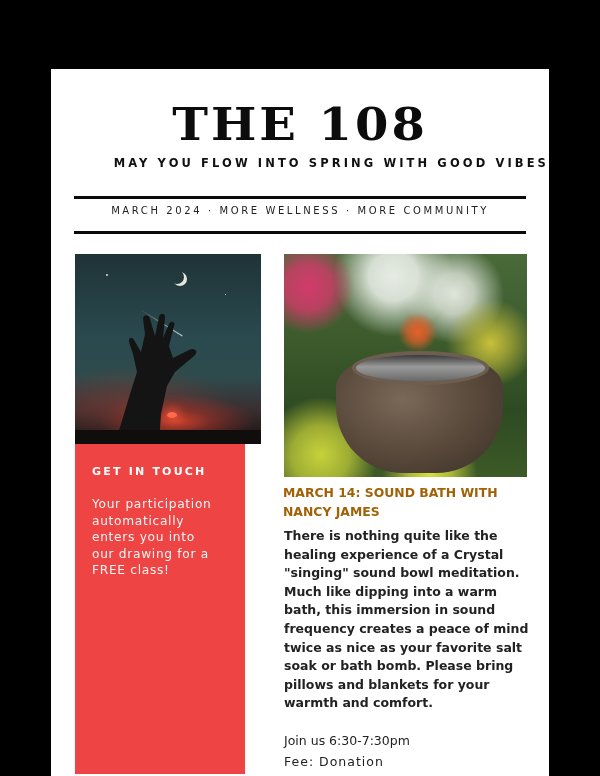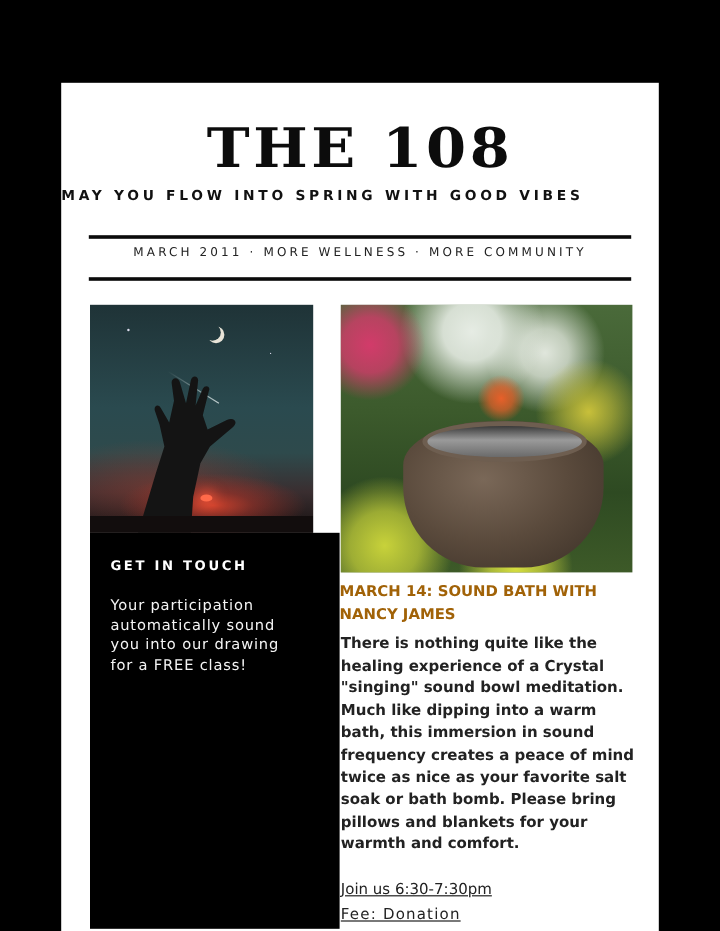--- a/index.html
+++ b/index.html
@@ -11,21 +11,21 @@
     background: #fff;
     margin-top: 44px;
   }
   .title {
     position: absolute; left: 0; width: 100%; top: 28px; text-align: center;
     font-family: "DejaVu Serif", serif; font-weight: bold; font-size: 48px;
     letter-spacing: 3px; color: #0c0c0c; line-height: 54px;
     transform: scaleY(0.95);
   }
   .tagline {
-    position: absolute; left: 0; width: 100%; top: 87px; text-align: left;
+    position: absolute; left: 0; width: 100%; top: 87px; text-align: right;
     font-family: "DejaVu Sans", sans-serif; font-weight: bold; font-size: 11.5px;
     letter-spacing: 3.1px; color: #111;
   }
   .rule { position: absolute; left: 23px; width: 452px; height: 3px; background: #0a0a0a; }
   .rule.top { top: 127px; }
   .rule.bottom { top: 162px; }
   .issue-line {
     position: absolute; left: 0; width: 100%; top: 136px; text-align: center;
     font-size: 10px; letter-spacing: 2.6px; color: #222;
   }
@@ -49,22 +49,22 @@
     background: linear-gradient(90deg, rgba(255,255,255,0), rgba(230,240,240,0.8));
     transform: rotate(32deg); transform-origin: left center;
   }
   .night-photo .sun {
     position: absolute; left: 92px; top: 158px; width: 10px; height: 6px; border-radius: 50%;
     background: #ff6a4a; box-shadow: 0 0 10px 4px rgba(255,90,60,0.6);
   }
   .night-photo svg { position: absolute; left: 0; top: 0; }
 
   .contact-box {
-    position: absolute; left: 24px; top: 375px; width: 208px; height: 330px;
-    background: #000000; color: #fff; padding: 21px 33px 0 17px;
+    position: absolute; left: 24px; top: 375px; width: 170px; height: 330px;
+    background: #ef4444; color: #fff; padding: 21px 33px 0 17px;
   }
   .contact-heading {
     font-weight: bold; font-size: 11px; letter-spacing: 2.2px; margin-bottom: 18px;
   }
   .contact-body p {
     font-size: 12.2px; line-height: 16.6px; letter-spacing: 0.7px; color: #f4f4f4;
   }
   .contact-body p + p { margin-top: 16px; }
 
   
@@ -95,52 +95,52 @@
   .event-heading {
     position: absolute; left: 232px; top: 414px; width: 240px;
     font-weight: bold; font-size: 12.4px; line-height: 19px; color: #a16207;
   }
   .event-body {
     position: absolute; left: 233px; top: 458px; width: 245px;
     font-size: 12.5px; line-height: 18.6px; color: #222; font-weight: bold;
   }
   .event-details {
     position: absolute; left: 233px; top: 662px; width: 245px;
-    font-size: 12.5px; line-height: 20.5px; color: #222; text-decoration: underline;
+    font-size: 12.5px; line-height: 20.5px; color: #222;
   }
   .event-details .fee { letter-spacing: 1px; }
 </style>
 </head>
 <body>
 
 <div class="page">
 
   <h1 class="title">THE 108</h1>
   <div class="tagline">MAY YOU FLOW INTO SPRING WITH GOOD VIBES</div>
 
   <div class="rule top"></div>
-  <div class="issue-line">MARCH 2011 · MORE WELLNESS · MORE COMMUNITY</div>
+  <div class="issue-line">MARCH 2024 · MORE WELLNESS · MORE COMMUNITY</div>
   <div class="rule bottom"></div>
 
   <div class="night-photo">
     <div class="star" style="left:31px;top:20px"></div>
     <div class="star" style="left:150px;top:40px;width:1px;height:1px"></div>
     <div class="moon"></div>
     <div class="streak"></div>
     <div class="sun"></div>
     <svg width="186" height="190" viewBox="0 0 186 190">
       <path d="M40 190 L55 140 L62 118 L58 100 L54 88 C53 84 57 82 59 86 L66 98 L70 80 L68 65 C68 60 74 60 75 65 L80 82 L84 63 C85 58 91 59 90 64 L88 84 L94 70 C96 66 101 68 99 72 L94 92 L98 104 L114 96 C120 93 124 98 119 102 L100 118 L92 132 L86 160 L84 190 Z" fill="#141414"></path>
       <rect x="0" y="176" width="186" height="14" fill="#120d0d"></rect>
     </svg>
   </div>
 
   <div class="contact-box">
     <div class="contact-heading">GET IN TOUCH</div>
     <div class="contact-body">
-      <p>Your participation automatically sound you into our drawing for a FREE class!</p>
+      <p>Your participation automatically enters you into our drawing for a FREE class!</p>
     </div>
   </div>
 
   <div class="garden-photo">
     <div class="pot"></div>
     <div class="pot-rim"></div>
   </div>
 
   <div class="event-heading">MARCH 14: SOUND BATH WITH NANCY JAMES</div>
   <div class="event-body">There is nothing quite like the healing experience of a Crystal "singing" sound bowl meditation. Much like dipping into a warm bath, this immersion in sound frequency creates a peace of mind twice as nice as your favorite salt soak or bath bomb. Please bring pillows and blankets for your warmth and comfort.</div>

